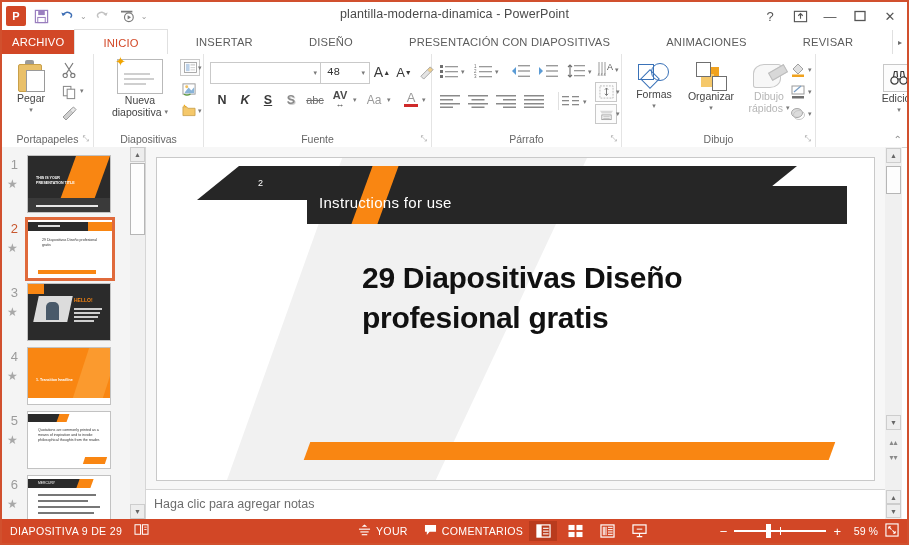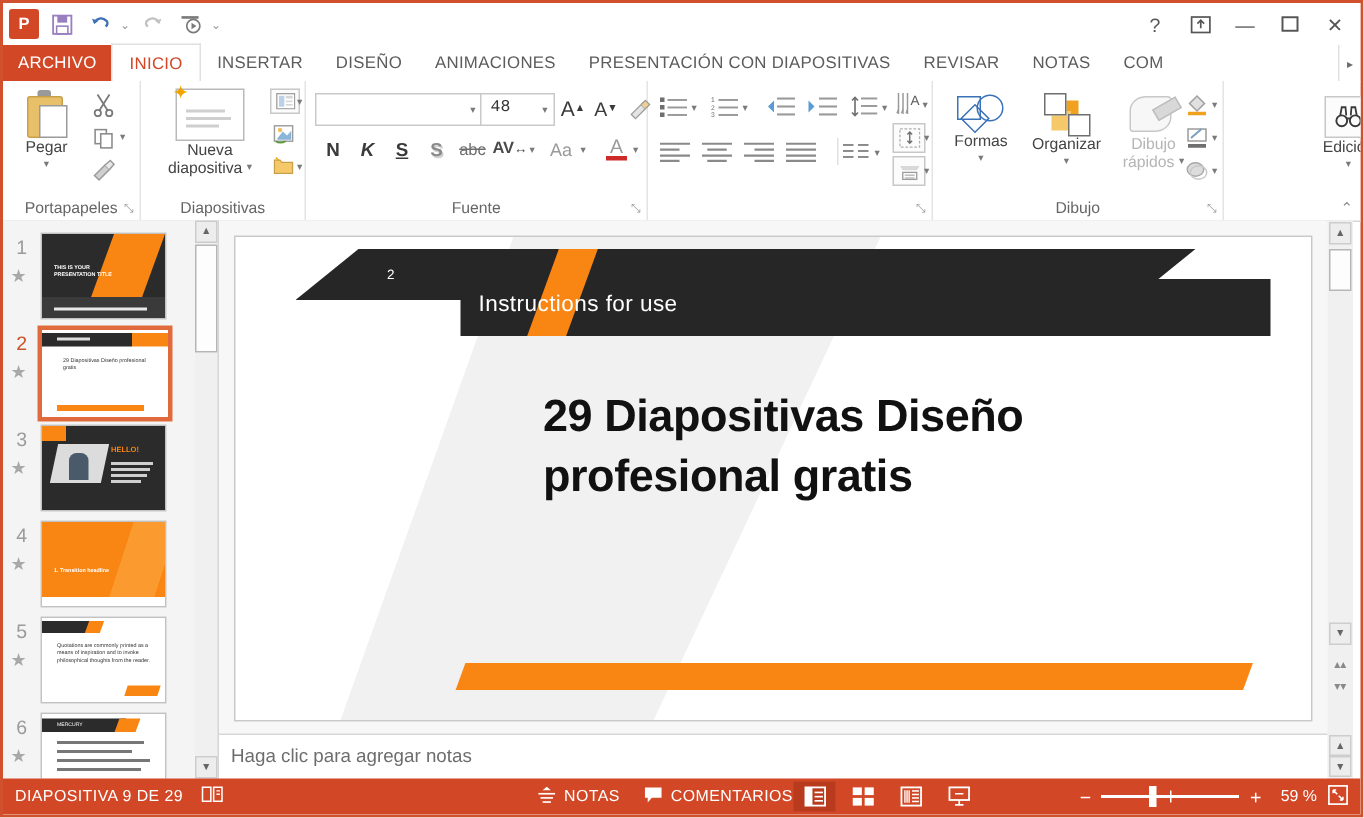--- a/index.html
+++ b/index.html
@@ -28,21 +28,21 @@
   .win-title{position:absolute;left:0;top:5px;width:905px;text-align:center;
              font-size:12.5px;color:#4a4a4a;letter-spacing:.1px;}
   .win-ctl{position:absolute;right:2px;top:2px;height:24px;display:flex;align-items:center;}
   .win-ctl div{width:30px;height:24px;display:flex;align-items:center;justify-content:center;
                color:#555;font-size:13px;}
 
   
   .tabbar{position:absolute;left:0;top:28px;width:905px;height:24px;background:#fff;
           border-bottom:1px solid #e0e0e0;}
   .tabs{display:flex;align-items:stretch;height:24px;font-size:11.2px;}
-  .tab{padding:0 11px;display:flex;align-items:center;color:#5c5c5c;letter-spacing:.2px;
+  .tab{padding:0 28px;display:flex;align-items:center;color:#5c5c5c;letter-spacing:.2px;
        white-space:nowrap;}
   .tab.file{background:#d24726;color:#fff;padding:0 10px;}
   .tab.active{color:#d24726;background:#fff;border-left:1px solid #e0e0e0;
               border-right:1px solid #e0e0e0;border-top:1px solid #e0e0e0;
               margin-top:-1px;height:25px;}
   .tab-more{position:absolute;right:0;top:0;width:14px;height:24px;display:flex;
             align-items:center;justify-content:center;font-size:8px;color:#6b6b6b;
             border-left:1px solid #e0e0e0;}
 
   
@@ -228,20 +228,21 @@
       </div>
       <div class="qat-btn play">
         <svg width="16" height="14" viewBox="0 0 18 16">
             <rect x="1" y="2" width="13" height="2" fill="#7a7a7a"></rect>
             <circle cx="10" cy="9.5" r="5" fill="none" stroke="#7a7a7a" stroke-width="1.3"></circle>
             <path d="M8.6 7 L12.4 9.5 L8.6 12 Z" fill="#7a7a7a"></path>
           </svg>
       </div>
       <div class="qat-caret">⌄</div>
     </div>
+    <div class="win-title">plantilla-moderna-dinamica - PowerPoint</div>
     <div class="win-ctl">
       <div>?</div>
       <div>
         <svg width="15" height="15" viewBox="0 0 16 16">
             <rect x="1.5" y="2.5" width="13" height="11" fill="none" stroke="#555" stroke-width="1.2"></rect>
             <path d="M8 10.5 L8 5 M5.6 7.2 L8 4.8 L10.4 7.2" fill="none" stroke="#555" stroke-width="1.2"></path>
           </svg>
       </div>
       <div>—</div>
       <div>
@@ -252,22 +253,22 @@
       <div>✕</div>
     </div>
   </div>
 
   <div class="tabbar">
     <div class="tabs">
       <div class="tab file">ARCHIVO</div>
       <div class="tab active">INICIO</div>
       <div class="tab">INSERTAR</div>
       <div class="tab">DISEÑO</div>
+      <div class="tab">PRESENTACIÓN CON DIAPOSITIVAS</div>
       <div class="tab">ANIMACIONES</div>
-      <div class="tab">PRESENTACIÓN CON DIAPOSITIVAS</div>
       <div class="tab">REVISAR</div>
       <div class="tab">NOTAS</div>
       <div class="tab">COM</div>
     </div>
     <div class="tab-more">▸</div>
   </div>
 
   <div class="ribbon">
 
     <div class="grp" style="left:0;width:92px;">
@@ -362,21 +363,21 @@
             <path d="M2 12 L9 5 L12 8 L5 15 Z" fill="#e4e4e4" stroke="#9a9a9a" stroke-width=".9"></path>
             <path d="M9 5 L12 2 L15 5 L12 8" fill="#f0d090" stroke="#9a9a9a" stroke-width=".9"></path>
           </svg>
       </div>
 
       <div class="fbtn" style="left:8px;top:36px;width:20px;height:20px;font-weight:bold;">N</div>
       <div class="fbtn" style="left:31px;top:36px;width:20px;height:20px;font-style:italic;font-weight:bold;">K</div>
       <div class="fbtn" style="left:54px;top:36px;width:20px;height:20px;text-decoration:underline;font-weight:bold;">S</div>
       <div class="fbtn" style="left:77px;top:36px;width:20px;height:20px;font-weight:bold;color:#8a8a8a;text-shadow:1px 1px 0 #d0d0d0;">S</div>
       <div class="fbtn" style="left:98px;top:36px;width:26px;height:20px;font-size:11px;text-decoration:line-through;color:#6f6f6f;">abc</div>
-      <div class="fbtn" style="left:124px;top:34px;width:24px;height:22px;font-size:11px;color:#4a4a4a;">
+      <div class="fbtn" style="left:124px;top:34px;width:24px;height:22px;font-size:11px;flex-direction:column;color:#4a4a4a;">
         <span style="line-height:10px;font-weight:bold;">AV</span>
         <span style="font-size:9px;line-height:8px;">↔</span>
       </div>
       <div class="caret" style="position:absolute;left:149px;top:42px;">▾</div>
       <div class="fbtn" style="left:158px;top:36px;width:24px;height:20px;font-size:12px;color:#9a9a9a;">Aa</div>
       <div class="caret" style="position:absolute;left:183px;top:42px;">▾</div>
       <div class="fbtn" style="left:198px;top:34px;width:18px;height:22px;flex-direction:column;color:#9a9a9a;font-size:13px;">
         <span style="line-height:12px;">A</span>
         <span style="display:block;width:14px;height:3px;background:#cf2a2a;"></span>
       </div>
@@ -497,20 +498,21 @@
       <div class="pico sm-icon" style="left:163px;top:50px;width:20px;height:18px;">
         <svg width="15" height="14" viewBox="0 0 16 15">
             <path d="M1 4 L15 4 L13 7 L3 7 Z" fill="#d8d8d8"></path>
             <rect x="3" y="8.5" width="10" height="5" fill="none" stroke="#9a9a9a" stroke-width=".9"></rect>
             <rect x="4.5" y="10" width="7" height="1" fill="#b8b8b8"></rect>
             <rect x="4.5" y="12" width="7" height="1" fill="#b8b8b8"></rect>
           </svg>
       </div>
       <div class="caret" style="position:absolute;left:184px;top:56px;">▾</div>
 
+      <div class="grp-label">Párrafo</div>
       <div class="grp-dlg">⤡</div>
     </div>
 
     <div class="grp" style="left:620px;width:194px;">
       <div class="big-btn" style="left:58px;top:8px;width:62px;">
         <div class="org-ico">
           <div class="org-b"></div>
             <div class="org-c"></div>
             <div class="org-a"></div>
             <div class="org-d"></div>
@@ -719,21 +721,21 @@
     <div class="st-mid">
       <span class="st-item">
         <span>
           <svg width="13" height="12" viewBox="0 0 14 13">
               <path d="M7 0.5 L10 3 L4 3 Z" fill="#fff"></path>
               <rect x="1" y="5" width="12" height="1.2" fill="#fff"></rect>
               <rect x="2.5" y="8" width="9" height="1.2" fill="#fff"></rect>
               <rect x="4" y="11" width="6" height="1.2" fill="#fff"></rect>
             </svg>
         </span>
-        <span>NOTAS</span>
+        <span>YOUR</span>
       </span>
       <span class="st-item">
         <span>
           <svg width="13" height="12" viewBox="0 0 14 13">
               <path d="M1 1 L13 1 L13 8.5 L6 8.5 L3 12 L3 8.5 L1 8.5 Z" fill="#fff"></path>
             </svg>
         </span>
         <span>COMENTARIOS</span>
       </span>
     </div>

